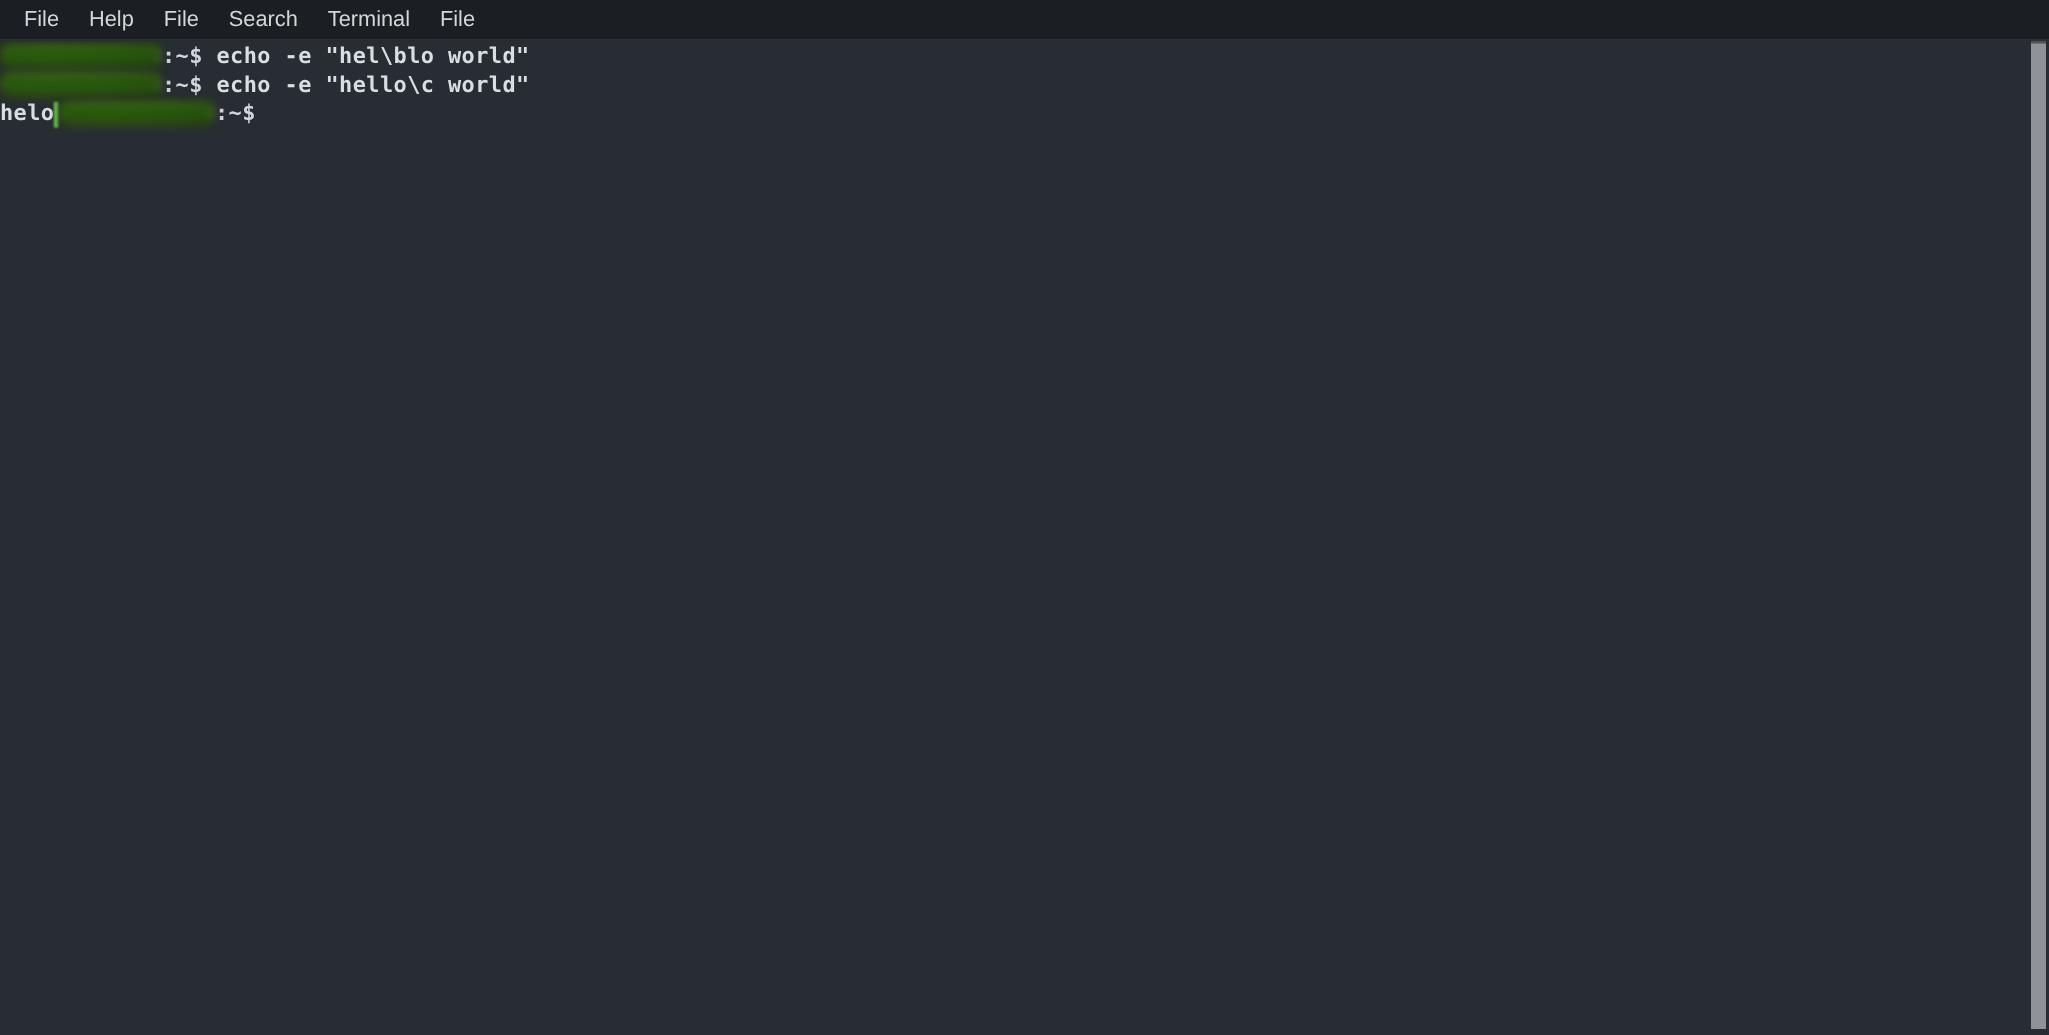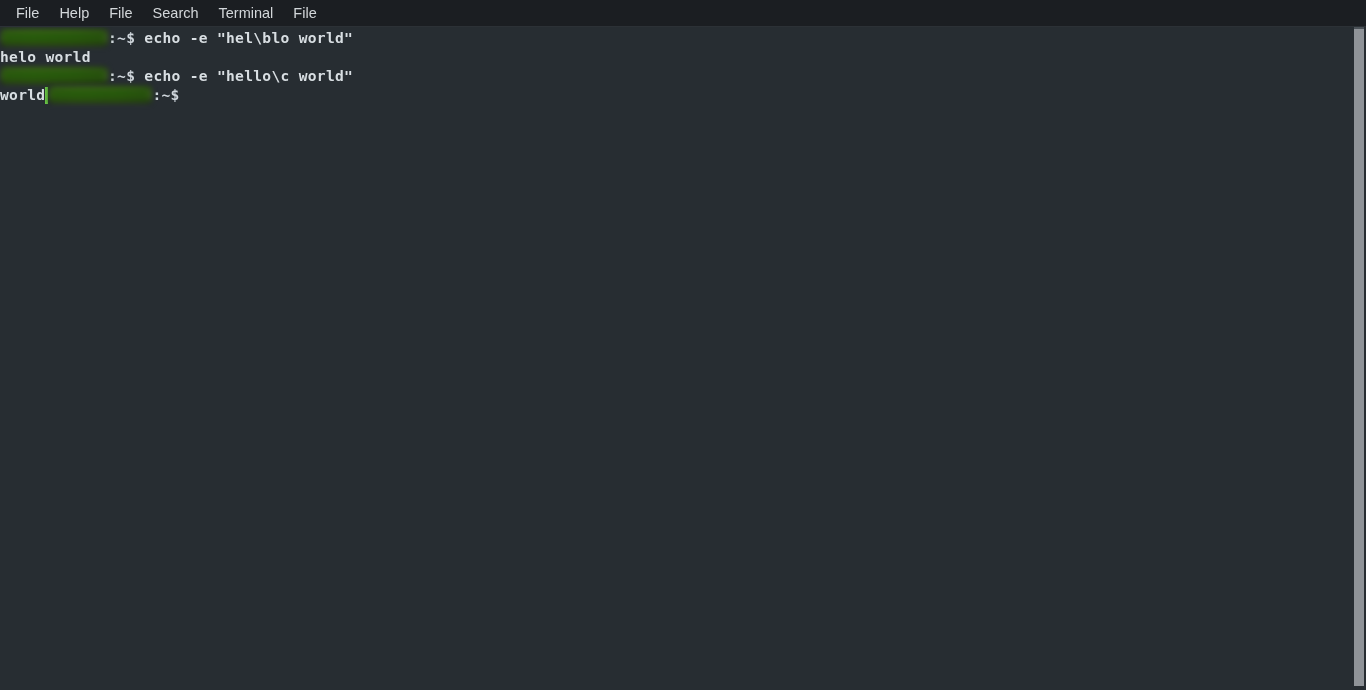--- a/index.html
+++ b/index.html
@@ -169,30 +169,27 @@
   </div>
 
   <div class="term-body">
 
     <div class="screen">
 
       <div class="term-line">
         <span class="redacted r1"></span><span class="prompt-sep">:~$ </span><span class="txt">echo -e "hel\blo world"</span>
       </div>
 
-      <div class="term-line">
-        <span class="txt">helo world</span>
-      </div>
 
       <div class="term-line">
         <span class="redacted r2"></span><span class="prompt-sep">:~$ </span><span class="txt">echo -e "hello\c world"</span>
       </div>
 
       <div class="term-line">
-        <span class="txt">world</span><span class="cursor-edge"></span><span class="redacted r3"></span><span class="prompt-sep">:~$</span>
+        <span class="txt">helo</span><span class="cursor-edge"></span><span class="redacted r3"></span><span class="prompt-sep">:~$</span>
       </div>
 
     </div>
 
     <div class="scrollbar-track">
       <div class="scrollbar-cap"></div>
       <div class="scrollbar-thumb"></div>
     </div>
 
   </div>

